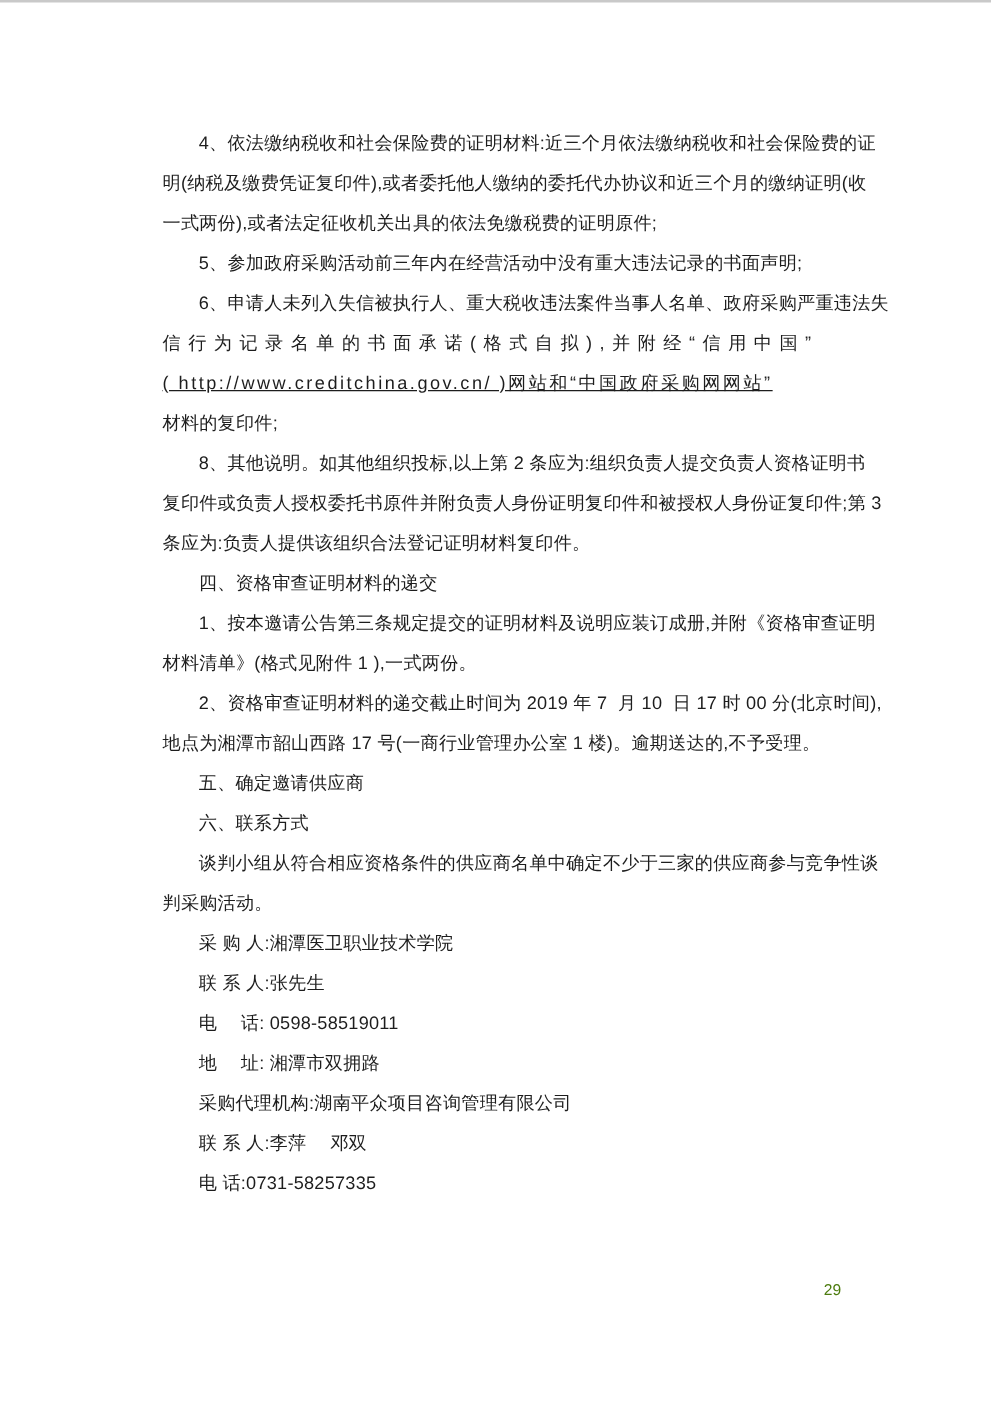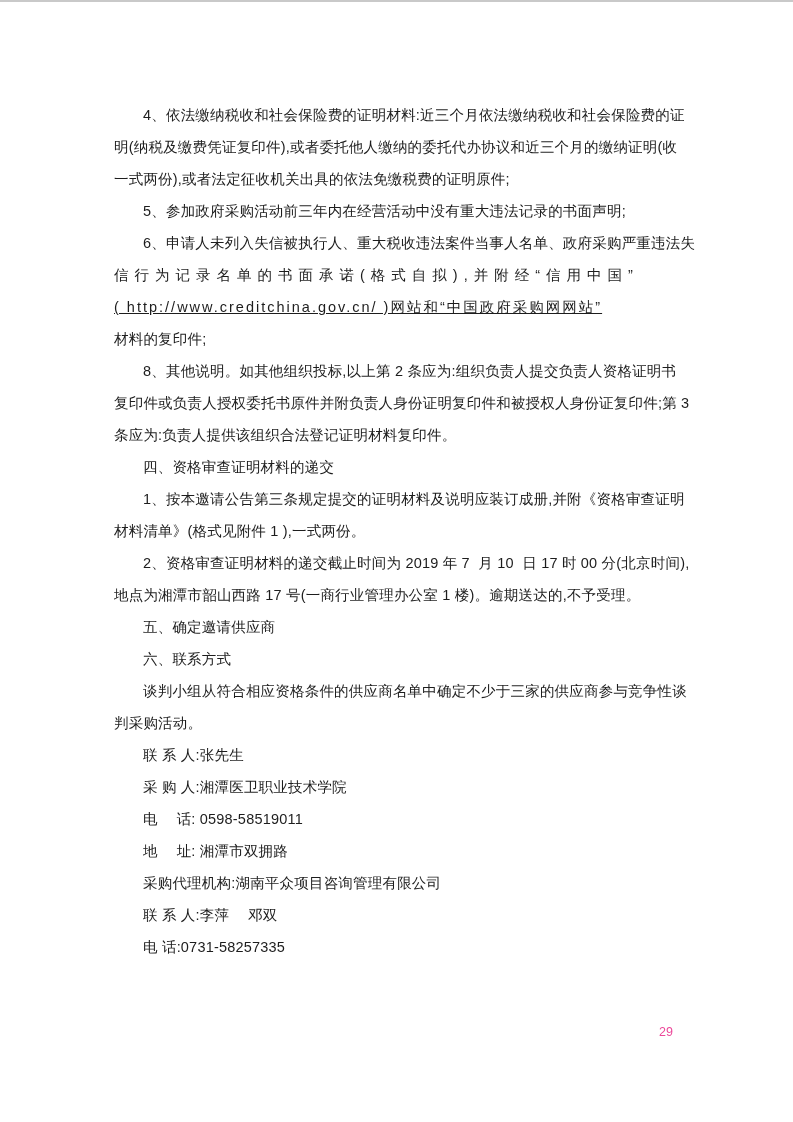--- a/index.html
+++ b/index.html
@@ -8,40 +8,40 @@
     width:793px; height:1122px;
     background:#ffffff;
     border-top:2px solid #c9c9c9;
     box-sizing:border-box;
     overflow:hidden;
     font-family:"Liberation Sans","DejaVu Sans",sans-serif;
     color:#1d1d1d;
   }
   .content {
     position:absolute;
-    left:114px; top:97px;
+    left:130px; top:97px;
     width:567px;
   }
   .para {margin:0; padding:0;}
   .line {
     height:32px;
     line-height:32px;
     font-size:14.5px;
     white-space:pre;
     letter-spacing:0.2px;
   }
   .indent {text-indent:29px;}
   .sp-wide {letter-spacing:6px;}
   .sp-med  {letter-spacing:2px;text-decoration:underline;}
   .pageno {
     position:absolute;
     left:659px; top:1021px;
     font-size:12.5px;
     line-height:18px;
-    color:#ec4899;
+    color:#4d7c0f;
   }
 </style>
 </head>
 <body>
 
 <div class="page">
   <div class="content">
 
     <div class="para">
       <div class="line indent">4、依法缴纳税收和社会保险费的证明材料:近三个月依法缴纳税收和社会保险费的证</div>
@@ -90,22 +90,22 @@
     <div class="para">
       <div class="line indent">六、联系方式</div>
     </div>
 
     <div class="para">
       <div class="line indent">谈判小组从符合相应资格条件的供应商名单中确定不少于三家的供应商参与竞争性谈</div>
       <div class="line">判采购活动。</div>
     </div>
 
     <div class="para">
+      <div class="line indent">采 购 人:湘潭医卫职业技术学院</div>
       <div class="line indent">联 系 人:张先生</div>
-      <div class="line indent">采 购 人:湘潭医卫职业技术学院</div>
       <div class="line indent">电　 话: 0598-58519011</div>
       <div class="line indent">地　 址: 湘潭市双拥路</div>
       <div class="line indent">采购代理机构:湖南平众项目咨询管理有限公司</div>
       <div class="line indent">联 系 人:李萍　 邓双</div>
       <div class="line indent">电 话:0731-58257335</div>
     </div>
 
   </div>
 
   <div class="pageno">29</div>

